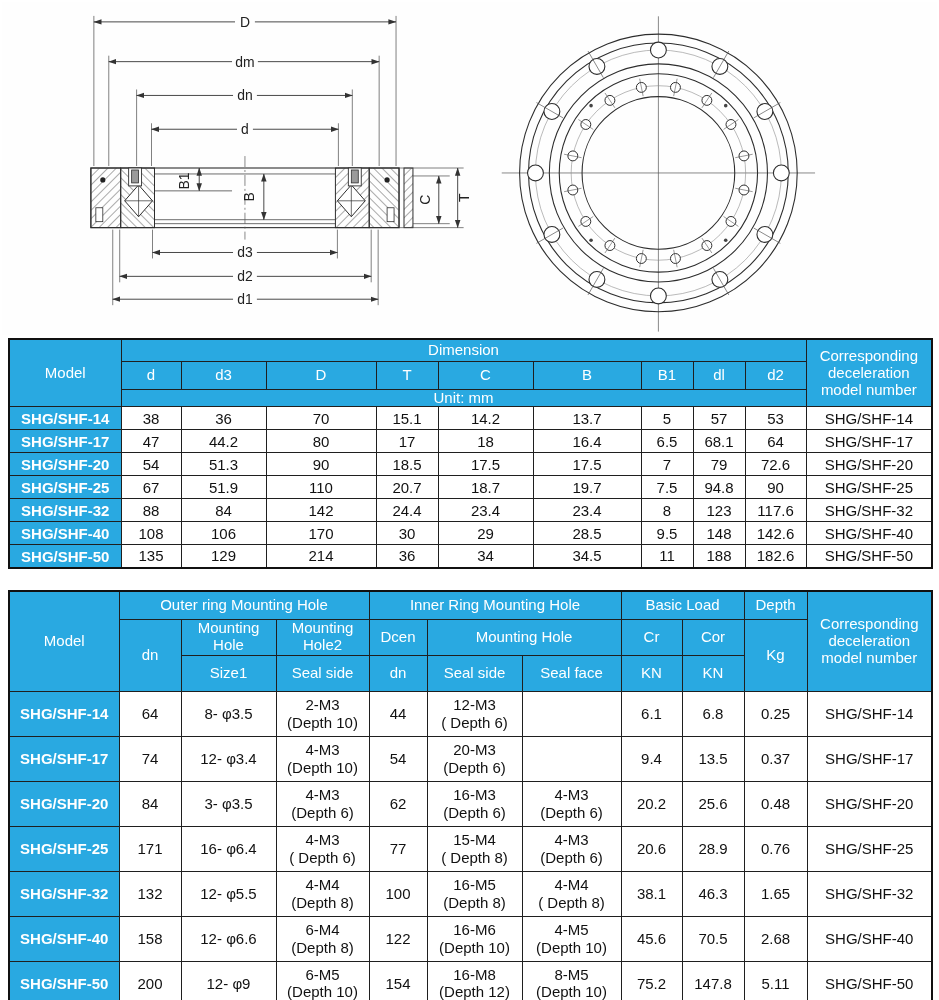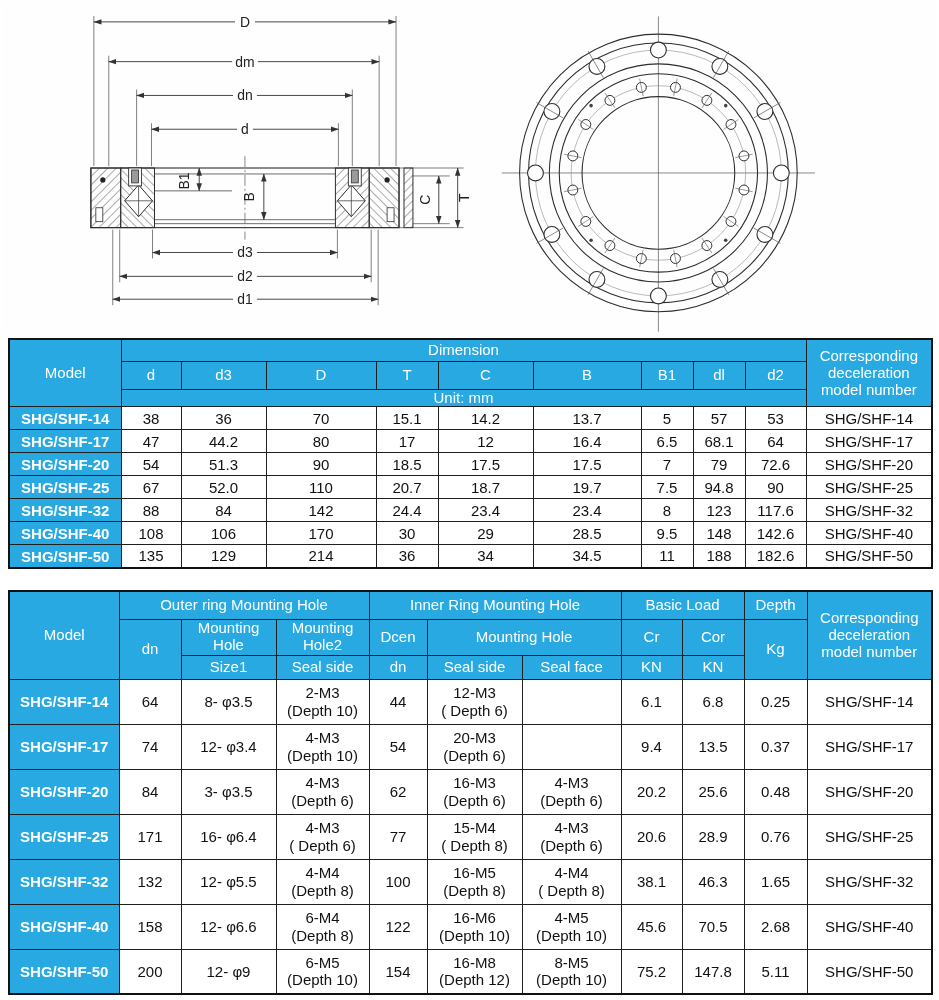--- a/index.html
+++ b/index.html
@@ -42,21 +42,21 @@
     background: var(--hdr-blue, #29a9e1); color: #fff;
     font-weight: bold; font-size: 15px;
   }
   tbody td { font-size: 15px; color: #111; background: #fff; line-height: 1.15; }
   #t1 tr.h1 { height: 22px; }
   #t1 tr.h2 { height: 28px; }
   #t1 tr.h3 { height: 17px; }
   #t1 tbody tr { height: 23px; }
   #t2 tr.h1 { height: 28px; }
   #t2 tr.h2 { height: 36px; }
-  #t2 tr.h3 { height: 24px; }
+  #t2 tr.h3 { height: 36px; }
   #t2 tbody tr { height: 45px; }
 </style>
 </head>
 <body>
 
 <div class="page">
 
   <div class="drawings">
 
     <svg width="470" height="333" viewBox="0 0 470 335">
@@ -302,21 +302,21 @@
           <td>57</td>
           <td>53</td>
           <td>SHG/SHF-14</td>
         </tr>
         <tr>
           <th class="model">SHG/SHF-17</th>
           <td>47</td>
           <td>44.2</td>
           <td>80</td>
           <td>17</td>
-          <td>12</td>
+          <td>18</td>
           <td>16.4</td>
           <td>6.5</td>
           <td>68.1</td>
           <td>64</td>
           <td>SHG/SHF-17</td>
         </tr>
         <tr>
           <th class="model">SHG/SHF-20</th>
           <td>54</td>
           <td>51.3</td>
@@ -325,21 +325,21 @@
           <td>17.5</td>
           <td>17.5</td>
           <td>7</td>
           <td>79</td>
           <td>72.6</td>
           <td>SHG/SHF-20</td>
         </tr>
         <tr>
           <th class="model">SHG/SHF-25</th>
           <td>67</td>
-          <td>52.0</td>
+          <td>51.9</td>
           <td>110</td>
           <td>20.7</td>
           <td>18.7</td>
           <td>19.7</td>
           <td>7.5</td>
           <td>94.8</td>
           <td>90</td>
           <td>SHG/SHF-25</td>
         </tr>
         <tr>

